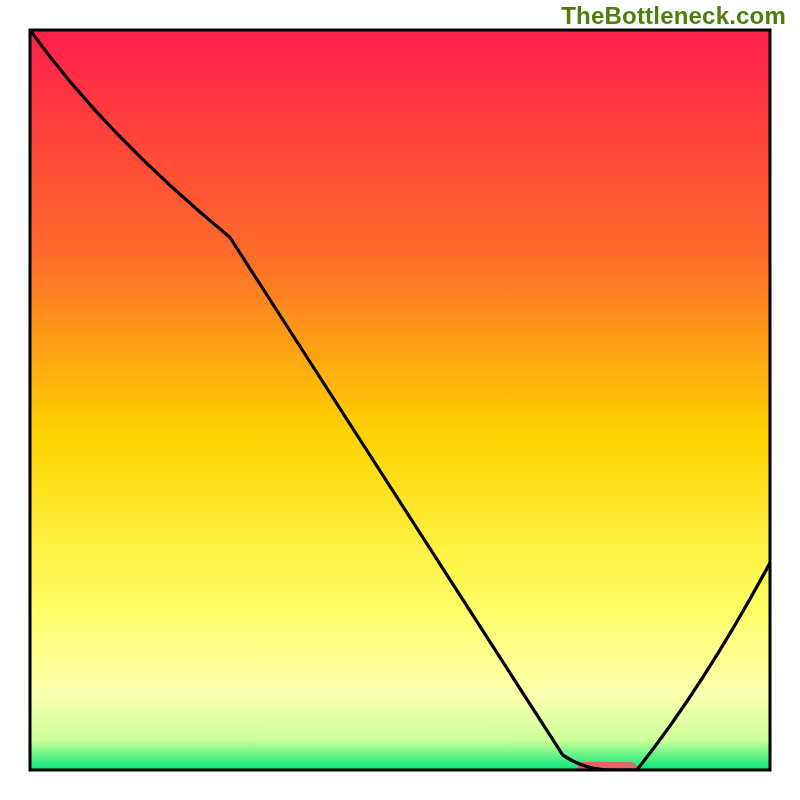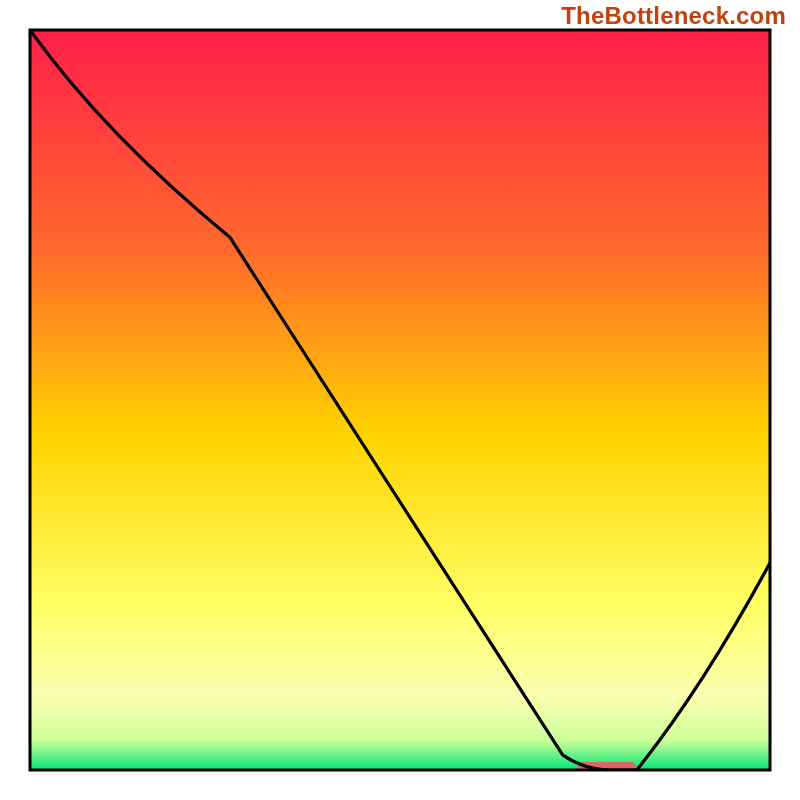--- a/index.html
+++ b/index.html
@@ -14,21 +14,21 @@
     position: relative;
     width: 800px;
     height: 800px;
   }
   .watermark {
     position: absolute;
     top: 2px;
     right: 14px;
     font-size: 24px;
     font-weight: 600;
-    color: #c2410c;
+    color: #4d7c0f;
     letter-spacing: 0.2px;
   }
   svg {
     display: block;
   }
 </style>
 </head>
 <body>
 
 <div class="container">

